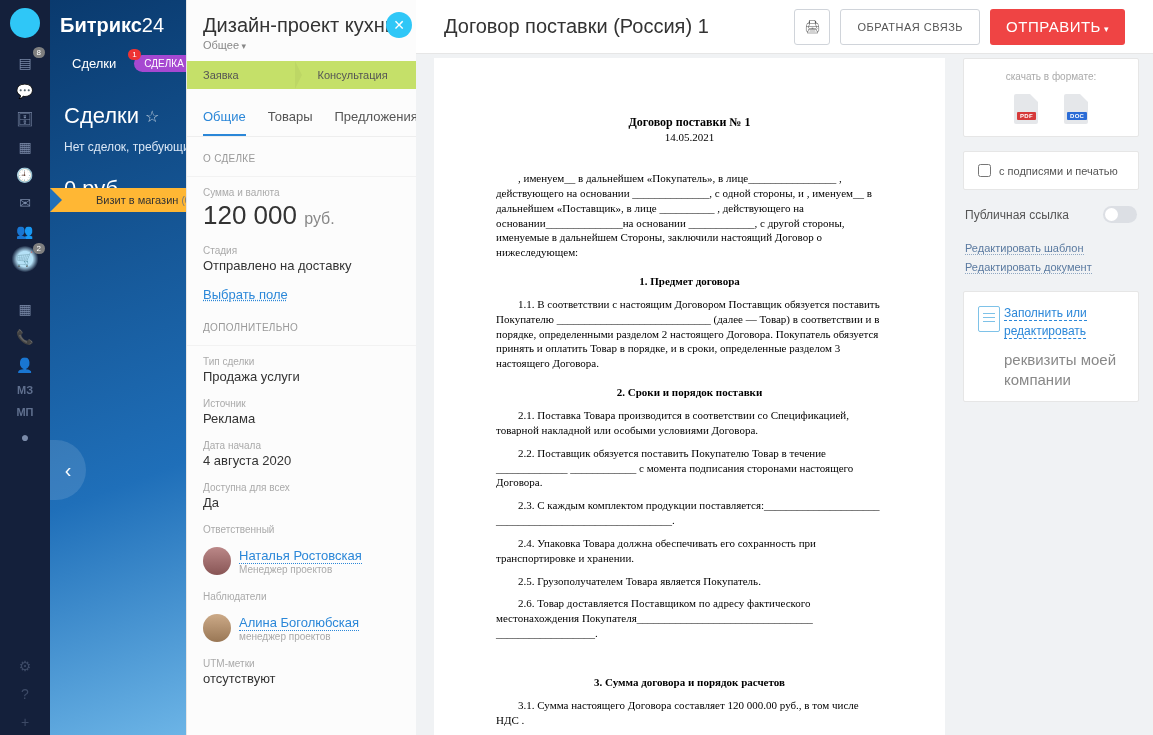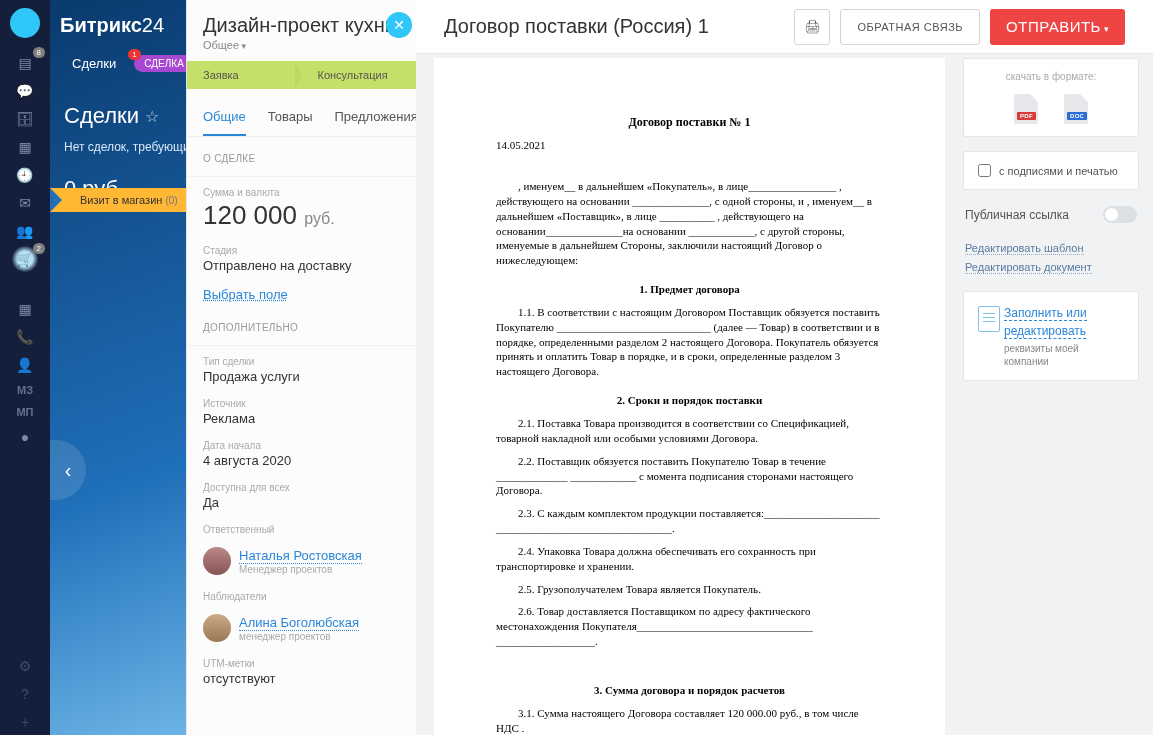--- a/index.html
+++ b/index.html
@@ -31,21 +31,21 @@
 
 
 .collapse-chev { position: absolute; left: 0; top: 440px; width: 36px; height: 60px; background: rgba(255,255,255,0.12); border-radius: 0 30px 30px 0; display: flex; align-items: center; justify-content: center; color: #fff; font-size: 20px; }
 
 
 .kanban-tabs { position: absolute; left: 14px; top: 50px; display: flex; align-items: center; gap: 10px; }
 .kanban-tab { color: #fff; font-size: 13px; padding: 6px 8px; }
 .kanban-pill { background: #a648d1; color: #fff; font-size: 10px; padding: 3px 10px; border-radius: 11px; position: relative; }
 .kanban-pill .pbadge { position: absolute; top: -6px; left: -6px; background: #e33; color: #fff; font-size: 8px; border-radius: 8px; padding: 1px 4px; }
 
-.orange-card { position: absolute; left: 0; top: 188px; width: 170px; background: #ffb734; height: 24px; display: flex; align-items: center; padding-left: 30px; font-size: 11px; color: #333; }
+.orange-card { position: absolute; left: 0; top: 188px; width: 170px; background: #ffb734; height: 24px; display: flex; align-items: center; padding-left: 46px; font-size: 11px; color: #333; }
 .orange-arrow { position: absolute; left: 0; top: 188px; width: 0; height: 0; border-top: 12px solid transparent; border-bottom: 12px solid transparent; border-left: 12px solid #1f6fb9; }
 
 
 .deal-panel { position: absolute; left: 186px; top: 0; width: 230px; height: 735px; background: #fcfcfc; border-left: 1px solid #e6e6e6; overflow: hidden; }
 .deal-title { font-size: 20px; color: #333; padding: 14px 16px 2px; font-weight: 300; }
 .deal-scope { font-size: 11px; color: #888; padding: 0 16px 10px; }
 .deal-scope::after { content: " ▾"; font-size: 9px; }
 .stage-bar { display: flex; height: 28px; margin: 0 0 10px 0; }
 .stage-cell { flex: 1; background: #c5e069; color: #555; font-size: 11px; display: flex; align-items: center; padding-left: 16px; position: relative; }
 .stage-cell+.stage-cell::before { content: ""; position: absolute; left: -7px; top: 0; width: 0; height: 0; border-top: 14px solid transparent; border-bottom: 14px solid transparent; border-left: 7px solid #c5e069; filter: brightness(0.96); }
@@ -76,22 +76,22 @@
 .doc-header { height: 54px; background: #fff; display: flex; align-items: center; padding: 12px 28px; border-bottom: 1px solid #e6e6e6; }
 .doc-title { font-size: 20px; font-weight: 300; color: #333; flex: 1; }
 .icon-btn { width: 36px; height: 36px; border: 1px solid #d0d4da; border-radius: 3px; background: #fff; display: flex; align-items: center; justify-content: center; margin-left: 8px; color: #555; cursor: pointer; }
 .btn-outline { height: 36px; border: 1px solid #d0d4da; background: #fff; color: #555; font-size: 11px; letter-spacing: 0.5px; padding: 0 16px; border-radius: 3px; margin-left: 10px; cursor: pointer; }
 .btn-primary { height: 36px; background: #ef4444; color: #fff; font-size: 15px; letter-spacing: 0.5px; padding: 0 16px; border: none; border-radius: 3px; margin-left: 10px; cursor: pointer; }
 .btn-primary::after { content: " ▾"; font-size: 9px; }
 
 .doc-body { flex: 1; display: flex; gap: 18px; padding: 0 14px 0 18px; overflow: hidden; }
 
 .doc-page { flex: 1; background: #fff; margin-top: 4px; padding: 56px 62px 20px; font-family: "Times New Roman", serif; font-size: 11px; color: #000; line-height: 1.35; overflow: hidden; }
-.doc-page h3 { text-align: center; font-size: 12px; font-weight: 700; margin-bottom: 8px; }
-.doc-date { text-align: left; font-size: 11px; margin-bottom: 26px; }
+.doc-page h3 { text-align: center; font-size: 12px; font-weight: 700; margin-bottom: 0; }
+.doc-date { text-align: center; font-size: 11px; margin-bottom: 26px; }
 .doc-p { margin-bottom: 8px; }
 .doc-h4 { text-align: center; font-weight: 700; margin: 14px 0 8px; font-size: 11px; }
 .doc-indent { text-indent: 22px; }
 
 .doc-side { width: 176px; display: flex; flex-direction: column; gap: 14px; margin-top: 4px; }
 .side-card { background: #fff; border: 1px solid #e6e6e6; border-radius: 2px; padding: 12px 14px; font-size: 11px; color: #555; }
 .side-card .hd { text-align: center; color: #aaa; font-size: 10px; margin-bottom: 12px; }
 .file-icons { display: flex; justify-content: center; gap: 26px; }
 .file-ico { width: 24px; height: 30px; background: #e5e7ea; border-radius: 2px; position: relative; cursor: pointer; }
 .file-ico::after { content: ""; position: absolute; top: 0; right: 0; width: 8px; height: 8px; background: #fff; clip-path: polygon(100% 0, 0 0, 100% 100%); }
@@ -105,21 +105,21 @@
 .toggle-row { display: flex; align-items: center; justify-content: space-between; font-size: 12px; color: #555; padding: 2px 2px; }
 .toggle { width: 34px; height: 17px; background: #dcdfe4; border-radius: 10px; position: relative; cursor: pointer; }
 .toggle::after { content: ""; position: absolute; left: 2px; top: 2px; width: 13px; height: 13px; background: #fff; border-radius: 50%; }
 
 .side-link { color: #5a7aa0; font-size: 11px; border-bottom: 1px dotted #90a8c3; cursor: pointer; display: inline-block; margin: 3px 2px; }
 
 .req-card { display: flex; gap: 4px; }
 .req-ico { width: 22px; height: 26px; border: 1px solid #7ec2e8; border-radius: 2px; position: relative; flex-shrink: 0; margin-top: 2px; }
 .req-ico::before { content: ""; position: absolute; top: 6px; left: 4px; right: 4px; height: 1px; background: #7ec2e8; box-shadow: 0 4px 0 #7ec2e8, 0 8px 0 #7ec2e8; }
 .req-link { color: #2b87d8; font-size: 12px; border-bottom: 1px dashed #2b87d8; line-height: 1.5; }
-.req-sub { color: #888; font-size: 10px; line-height: 1.3; margin-top: 2px; }
+.req-sub { color: #888; font-size: 15px; line-height: 1.3; margin-top: 10px; }
 </style>
 </head>
 <body>
 
 <div class="left-sidebar">
   <div class="logo-circle"></div>
   <div class="icon-item">▤<span class="badge">8</span></div>
   <div class="icon-item">💬</div>
   <div class="icon-item">🗄</div>
   <div class="icon-item">▦</div>

